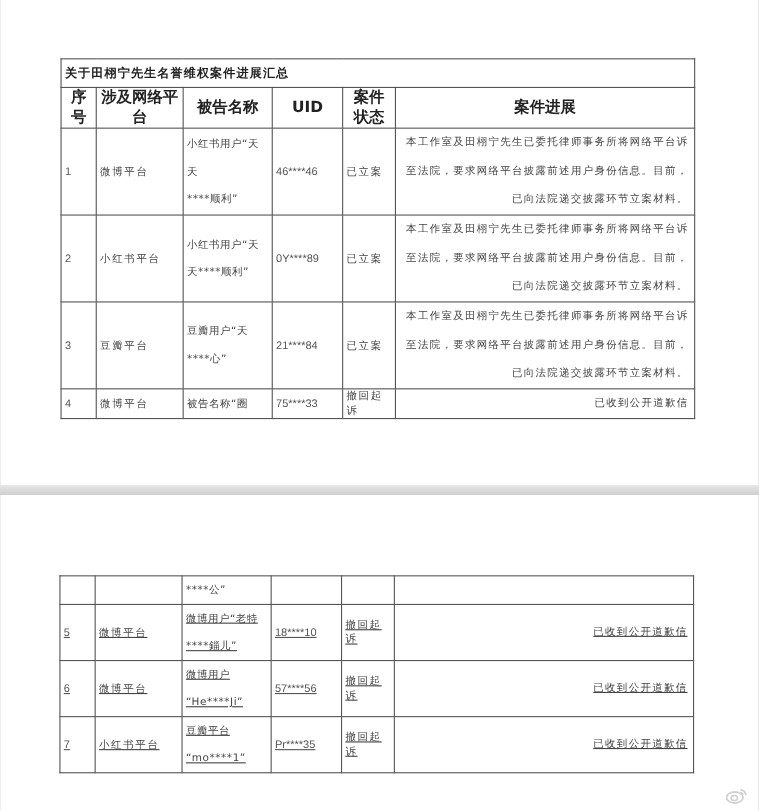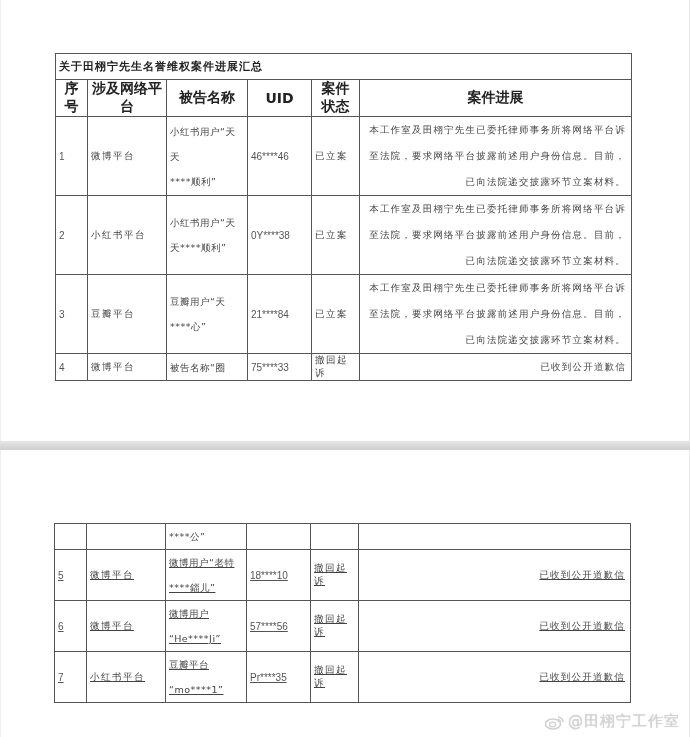--- a/index.html
+++ b/index.html
@@ -88,21 +88,21 @@
       <td class="progress">本工作室及田栩宁先生已委托律师事务所将网络平台诉至法院，要求网络平台披露前述用户身份信息。目前，已向法院递交披露环节立案材料。</td>
     </tr>
 
     <tr class="r3">
       <td class="uid">2</td>
       <td class="cn">小红书平台</td>
       <td class="defendant">
         <div>小红书用户“天</div>
         <div>天****顺利”</div>
       </td>
-      <td class="uid">0Y****38</td>
+      <td class="uid">0Y****89</td>
       <td class="cn">已立案</td>
       <td class="progress">本工作室及田栩宁先生已委托律师事务所将网络平台诉至法院，要求网络平台披露前述用户身份信息。目前，已向法院递交披露环节立案材料。</td>
     </tr>
 
     <tr class="r3">
       <td class="uid">3</td>
       <td class="cn">豆瓣平台</td>
       <td class="defendant">
         <div>豆瓣用户“天</div>
         <div>****心”</div>
@@ -188,14 +188,13 @@
 
 <div class="watermark">
   <span class="weibo-logo">
     <svg width="20" height="16" viewBox="0 0 20 16">
       <ellipse cx="8" cy="10" rx="7.5" ry="5" fill="none" stroke="#d0d0d0" stroke-width="1.6"></ellipse>
       <ellipse cx="7.5" cy="10.5" rx="3" ry="2.3" fill="none" stroke="#d0d0d0" stroke-width="1.3"></ellipse>
       <path d="M13 3 A5 5 0 0 1 18 8" fill="none" stroke="#d0d0d0" stroke-width="1.5"></path>
       <path d="M13 5.5 A2.5 2.5 0 0 1 15.5 8" fill="none" stroke="#d0d0d0" stroke-width="1.3"></path>
     </svg>
   </span>
-  <span>@田栩宁工作室</span>
 </div>
 
 </body></html>

